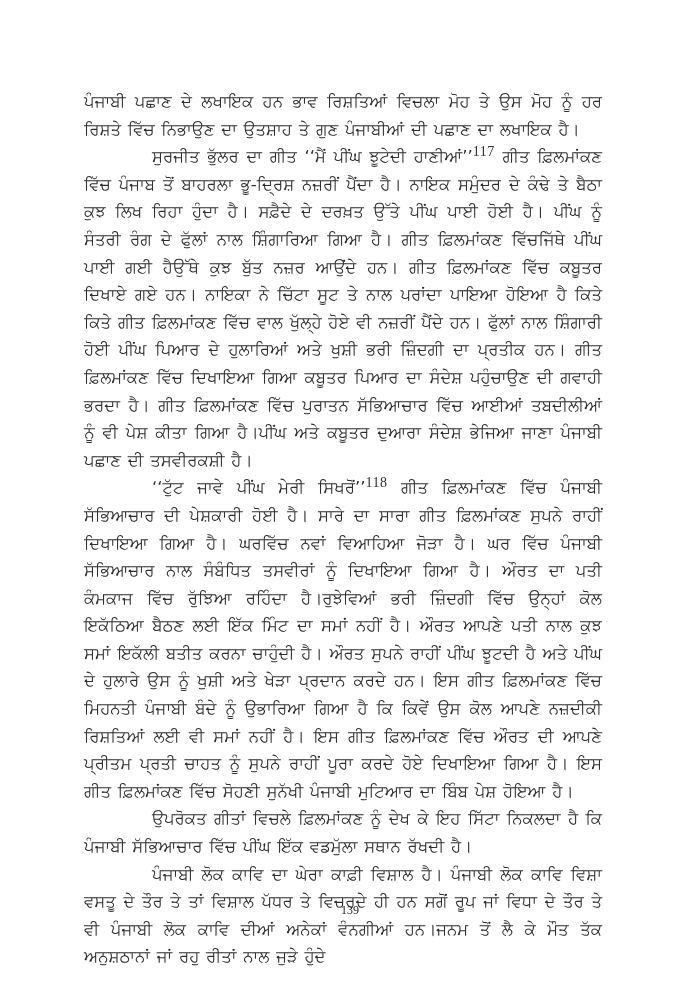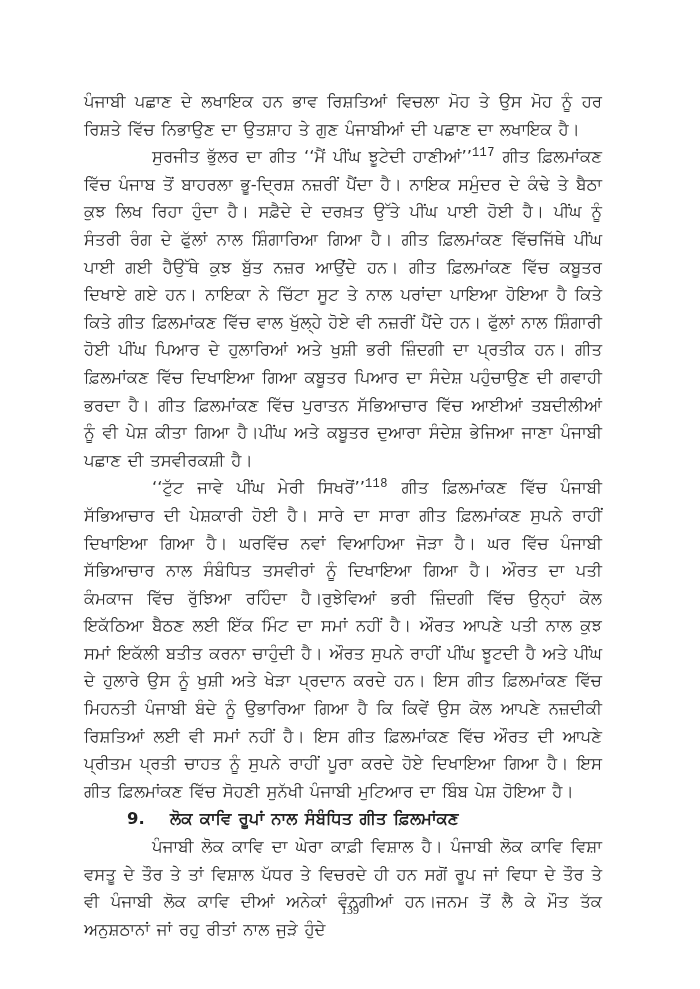--- a/index.html
+++ b/index.html
@@ -28,22 +28,22 @@
   }
   p.indent { text-indent: 68px; }
   p.heading {
     font-weight: bold;
     padding-left: 43px;
     text-align: left;
     color: #222222;
   }
   .h-num { display: inline-block; width: 43px; }
   sup.fnref {
-    font-family: Liberation Mono, monospace;
-    font-size: 12px;
+    font-family: Liberation Serif, serif;
+    font-size: 14px;
     line-height: 0;
     vertical-align: super;
     letter-spacing: 0.5px;
   }
   .page-number {
     position: absolute;
     top: 903px;
     left: 0;
     width: 700px;
     text-align: center;
@@ -58,22 +58,22 @@
 <div class="page">
 
   <div class="text-block">
 
     <p>ਪੰਜਾਬੀ ਪਛਾਣ ਦੇ ਲਖਾਇਕ ਹਨ ਭਾਵ ਰਿਸ਼ਤਿਆਂ ਵਿਚਲਾ ਮੋਹ ਤੇ ਉਸ ਮੋਹ ਨੂੰ ਹਰ ਰਿਸ਼ਤੇ ਵਿੱਚ ਨਿਭਾਉਣ ਦਾ ਉਤਸ਼ਾਹ ਤੇ ਗੁਣ ਪੰਜਾਬੀਆਂ ਦੀ ਪਛਾਣ ਦਾ ਲਖਾਇਕ ਹੈ।</p>
 
     <p class="indent"><span>ਸੁਰਜੀਤ ਭੁੱਲਰ ਦਾ ਗੀਤ ‘‘ਮੈਂ ਪੀਂਘ ਝੂਟੇਦੀ ਹਾਣੀਆਂ’’</span><sup class="fnref">117</sup><span> ਗੀਤ ਫ਼ਿਲਮਾਂਕਣ ਵਿੱਚ ਪੰਜਾਬ ਤੋਂ ਬਾਹਰਲਾ ਭੂ-ਦ੍ਰਿਸ਼ ਨਜ਼ਰੀਂ ਪੈਂਦਾ ਹੈ। ਨਾਇਕ ਸਮੁੰਦਰ ਦੇ ਕੰਢੇ ਤੇ ਬੈਠਾ ਕੁਝ ਲਿਖ ਰਿਹਾ ਹੁੰਦਾ ਹੈ। ਸਫ਼ੈਦੇ ਦੇ ਦਰਖ਼ਤ ਉੱਤੇ ਪੀਂਘ ਪਾਈ ਹੋਈ ਹੈ। ਪੀਂਘ ਨੂੰ ਸੰਤਰੀ ਰੰਗ ਦੇ ਫੁੱਲਾਂ ਨਾਲ ਸ਼ਿੰਗਾਰਿਆ ਗਿਆ ਹੈ। ਗੀਤ ਫ਼ਿਲਮਾਂਕਣ ਵਿੱਚਜਿੱਥੇ ਪੀਂਘ ਪਾਈ ਗਈ ਹੈਉੱਥੇ ਕੁਝ ਬੁੱਤ ਨਜ਼ਰ ਆਉਂਦੇ ਹਨ। ਗੀਤ ਫ਼ਿਲਮਾਂਕਣ ਵਿੱਚ ਕਬੂਤਰ ਦਿਖਾਏ ਗਏ ਹਨ। ਨਾਇਕਾ ਨੇ ਚਿੱਟਾ ਸੂਟ ਤੇ ਨਾਲ ਪਰਾਂਦਾ ਪਾਇਆ ਹੋਇਆ ਹੈ ਕਿਤੇ ਕਿਤੇ ਗੀਤ ਫ਼ਿਲਮਾਂਕਣ ਵਿੱਚ ਵਾਲ ਖੁੱਲ੍ਹੇ ਹੋਏ ਵੀ ਨਜ਼ਰੀਂ ਪੈਂਦੇ ਹਨ। ਫੁੱਲਾਂ ਨਾਲ ਸ਼ਿੰਗਾਰੀ ਹੋਈ ਪੀਂਘ ਪਿਆਰ ਦੇ ਹੁਲਾਰਿਆਂ ਅਤੇ ਖੁਸ਼ੀ ਭਰੀ ਜ਼ਿੰਦਗੀ ਦਾ ਪ੍ਰਤੀਕ ਹਨ। ਗੀਤ ਫ਼ਿਲਮਾਂਕਣ ਵਿੱਚ ਦਿਖਾਇਆ ਗਿਆ ਕਬੂਤਰ ਪਿਆਰ ਦਾ ਸੰਦੇਸ਼ ਪਹੁੰਚਾਉਣ ਦੀ ਗਵਾਹੀ ਭਰਦਾ ਹੈ। ਗੀਤ ਫ਼ਿਲਮਾਂਕਣ ਵਿੱਚ ਪੁਰਾਤਨ ਸੱਭਿਆਚਾਰ ਵਿੱਚ ਆਈਆਂ ਤਬਦੀਲੀਆਂ ਨੂੰ ਵੀ ਪੇਸ਼ ਕੀਤਾ ਗਿਆ ਹੈ।ਪੀਂਘ ਅਤੇ ਕਬੂਤਰ ਦੁਆਰਾ ਸੰਦੇਸ਼ ਭੇਜਿਆ ਜਾਣਾ ਪੰਜਾਬੀ ਪਛਾਣ ਦੀ ਤਸਵੀਰਕਸ਼ੀ ਹੈ।</span></p>
 
     <p class="indent"><span>‘‘ਟੁੱਟ ਜਾਵੇ ਪੀਂਘ ਮੇਰੀ ਸਿਖਰੋਂ’’</span><sup class="fnref">118</sup><span> ਗੀਤ ਫ਼ਿਲਮਾਂਕਣ ਵਿੱਚ ਪੰਜਾਬੀ ਸੱਭਿਆਚਾਰ ਦੀ ਪੇਸ਼ਕਾਰੀ ਹੋਈ ਹੈ। ਸਾਰੇ ਦਾ ਸਾਰਾ ਗੀਤ ਫ਼ਿਲਮਾਂਕਣ ਸੁਪਨੇ ਰਾਹੀਂ ਦਿਖਾਇਆ ਗਿਆ ਹੈ। ਘਰਵਿੱਚ ਨਵਾਂ ਵਿਆਹਿਆ ਜੋੜਾ ਹੈ। ਘਰ ਵਿੱਚ ਪੰਜਾਬੀ ਸੱਭਿਆਚਾਰ ਨਾਲ ਸੰਬੰਧਿਤ ਤਸਵੀਰਾਂ ਨੂੰ ਦਿਖਾਇਆ ਗਿਆ ਹੈ। ਔਰਤ ਦਾ ਪਤੀ ਕੰਮਕਾਜ ਵਿੱਚ ਰੁੱਝਿਆ ਰਹਿੰਦਾ ਹੈ।ਰੁਝੇਵਿਆਂ ਭਰੀ ਜ਼ਿੰਦਗੀ ਵਿੱਚ ਉਨ੍ਹਾਂ ਕੋਲ ਇਕੱਠਿਆ ਬੈਠਣ ਲਈ ਇੱਕ ਮਿੰਟ ਦਾ ਸਮਾਂ ਨਹੀਂ ਹੈ। ਔਰਤ ਆਪਣੇ ਪਤੀ ਨਾਲ ਕੁਝ ਸਮਾਂ ਇਕੱਲੀ ਬਤੀਤ ਕਰਨਾ ਚਾਹੁੰਦੀ ਹੈ। ਔਰਤ ਸੁਪਨੇ ਰਾਹੀਂ ਪੀਂਘ ਝੂਟਦੀ ਹੈ ਅਤੇ ਪੀਂਘ ਦੇ ਹੁਲਾਰੇ ਉਸ ਨੂੰ ਖੁਸ਼ੀ ਅਤੇ ਖੇੜਾ ਪ੍ਰਦਾਨ ਕਰਦੇ ਹਨ। ਇਸ ਗੀਤ ਫ਼ਿਲਮਾਂਕਣ ਵਿੱਚ ਮਿਹਨਤੀ ਪੰਜਾਬੀ ਬੰਦੇ ਨੂੰ ਉਭਾਰਿਆ ਗਿਆ ਹੈ ਕਿ ਕਿਵੇਂ ਉਸ ਕੋਲ ਆਪਣੇ ਨਜ਼ਦੀਕੀ ਰਿਸ਼ਤਿਆਂ ਲਈ ਵੀ ਸਮਾਂ ਨਹੀਂ ਹੈ। ਇਸ ਗੀਤ ਫ਼ਿਲਮਾਂਕਣ ਵਿੱਚ ਔਰਤ ਦੀ ਆਪਣੇ ਪ੍ਰੀਤਮ ਪ੍ਰਤੀ ਚਾਹਤ ਨੂੰ ਸੁਪਨੇ ਰਾਹੀਂ ਪੂਰਾ ਕਰਦੇ ਹੋਏ ਦਿਖਾਇਆ ਗਿਆ ਹੈ। ਇਸ ਗੀਤ ਫ਼ਿਲਮਾਂਕਣ ਵਿੱਚ ਸੋਹਣੀ ਸੁਨੱਖੀ ਪੰਜਾਬੀ ਮੁਟਿਆਰ ਦਾ ਬਿੰਬ ਪੇਸ਼ ਹੋਇਆ ਹੈ।</span></p>
 
+    <p class="indent">ਉਪਰੋਕਤ ਗੀਤਾਂ ਵਿਚਲੇ ਫ਼ਿਲਮਾਂਕਣ ਨੂੰ ਦੇਖ ਕੇ ਇਹ ਸਿੱਟਾ ਨਿਕਲਦਾ ਹੈ ਕਿ ਪੰਜਾਬੀ ਸੱਭਿਆਚਾਰ ਵਿੱਚ ਪੀਂਘ ਇੱਕ ਵਡਮੁੱਲਾ ਸਥਾਨ ਰੱਖਦੀ ਹੈ।</p>
 
-    <p class="heading"><span class="h-num">9.</span><span>ਲੋਕ ਕਾਵਿ ਰੂਪਾਂ ਨਾਲ ਸੰਬੰਧਿਤ ਗੀਤ ਫ਼ਿਲਮਾਂਕਣ</span></p>
 
     <p class="indent">ਪੰਜਾਬੀ ਲੋਕ ਕਾਵਿ ਦਾ ਘੇਰਾ ਕਾਫ਼ੀ ਵਿਸ਼ਾਲ ਹੈ। ਪੰਜਾਬੀ ਲੋਕ ਕਾਵਿ ਵਿਸ਼ਾ ਵਸਤੂ ਦੇ ਤੌਰ ਤੇ ਤਾਂ ਵਿਸ਼ਾਲ ਪੱਧਰ ਤੇ ਵਿਚਰਦੇ ਹੀ ਹਨ ਸਗੋਂ ਰੂਪ ਜਾਂ ਵਿਧਾ ਦੇ ਤੌਰ ਤੇ ਵੀ ਪੰਜਾਬੀ ਲੋਕ ਕਾਵਿ ਦੀਆਂ ਅਨੇਕਾਂ ਵੰਨਗੀਆਂ ਹਨ।ਜਨਮ ਤੋਂ ਲੈ ਕੇ ਮੌਤ ਤੱਕ ਅਨੁਸ਼ਠਾਨਾਂ ਜਾਂ ਰਹੁ ਰੀਤਾਂ ਨਾਲ ਜੁੜੇ ਹੁੰਦੇ</p>
 
   </div>
 
   <div class="page-number">139</div>
 
 </div>
 
 </body></html>

